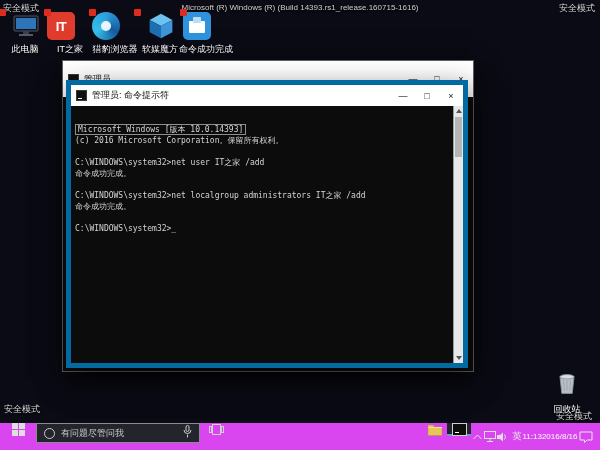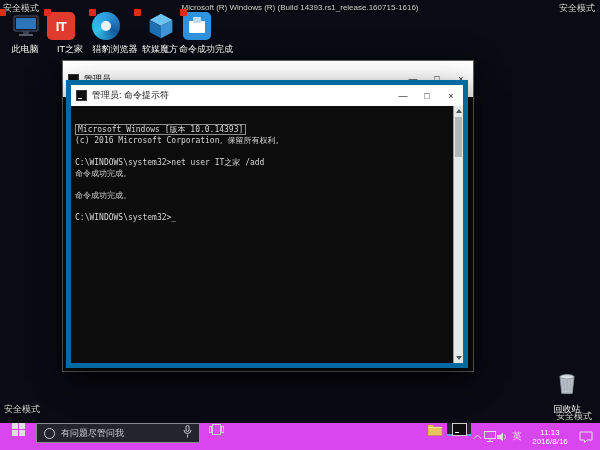--- a/index.html
+++ b/index.html
@@ -76,21 +76,21 @@
   .search-text { flex:1; font-size:9px; color:#c9c9ce; white-space:nowrap; overflow:hidden; }
   .tb-taskview { width:32px; display:flex; align-items:center; justify-content:center; }
   .tb-apps { margin-left:auto; display:flex; }
   .tb-app { width:24px; display:flex; align-items:center; justify-content:center; }
   .tb-app.active { background:#23232d; box-shadow:inset 0 -2px 0 #5f9fd6; }
   .cmd-mini { width:15px; height:13px; background:#0d0d0d; border:1px solid #cfcfcf; position:relative; }
   .cmd-mini::after { content:""; position:absolute; left:2px; bottom:2px; width:4px; height:1px; background:#fff; }
   .tray-item { display:flex; align-items:center; justify-content:center; height:100%; }
   .ti-chev { width:12px; } .ti-net { width:13px; } .ti-vol { width:13px; }
   .ti-lang { width:16px; font-size:9px; color:#efefef; }
-  .ti-clock { width:50px; flex-direction:column; color:#fff; font-size:8px; line-height:9px; text-align:center; }
+  .ti-clock { width:50px; flex-direction:row; color:#fff; font-size:8px; line-height:9px; text-align:center; }
   .ti-action { width:22px; }
   .show-desktop { width:3px; border-left:1px solid #3c3c46; }
 </style>
 </head>
 <body>
 
 <div class="screen">
 
   <div class="wm wm-tl">安全模式</div>
   <div class="wm wm-tc">Microsoft (R) Windows (R) (Build 14393.rs1_release.160715-1616)</div>
@@ -179,20 +179,21 @@
         <span class="tb-btn">×</span>
       </span>
     </div>
     <div class="console">
       <div class="cline"><span class="boxed">Microsoft Windows [版本 10.0.14393]</span></div>
       <div class="cline">(c) 2016 Microsoft Corporation。保留所有权利。</div>
       <div class="cline"></div>
       <div class="cline">C:\WINDOWS\system32&gt;net user IT之家 /add</div>
       <div class="cline">命令成功完成。</div>
       <div class="cline"></div>
+      <div class="cline">C:\WINDOWS\system32&gt;net localgroup administrators IT之家 /add</div>
       <div class="cline">命令成功完成。</div>
       <div class="cline"></div>
       <div class="cline">C:\WINDOWS\system32&gt;_</div>
     </div>
     <div class="scrollbar">
       <div class="sb-up"></div>
       <div class="sb-thumb"></div>
       <div class="sb-down"></div>
     </div>
   </div>

